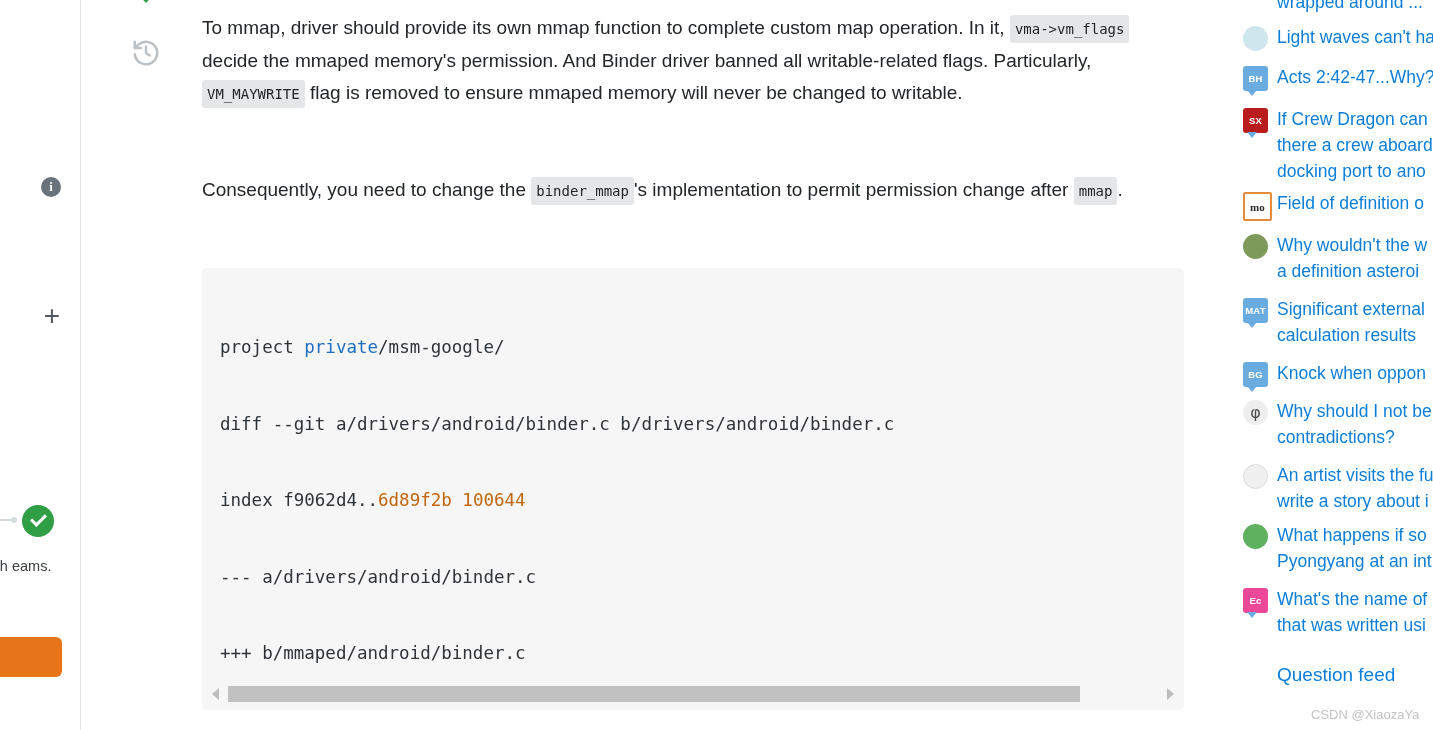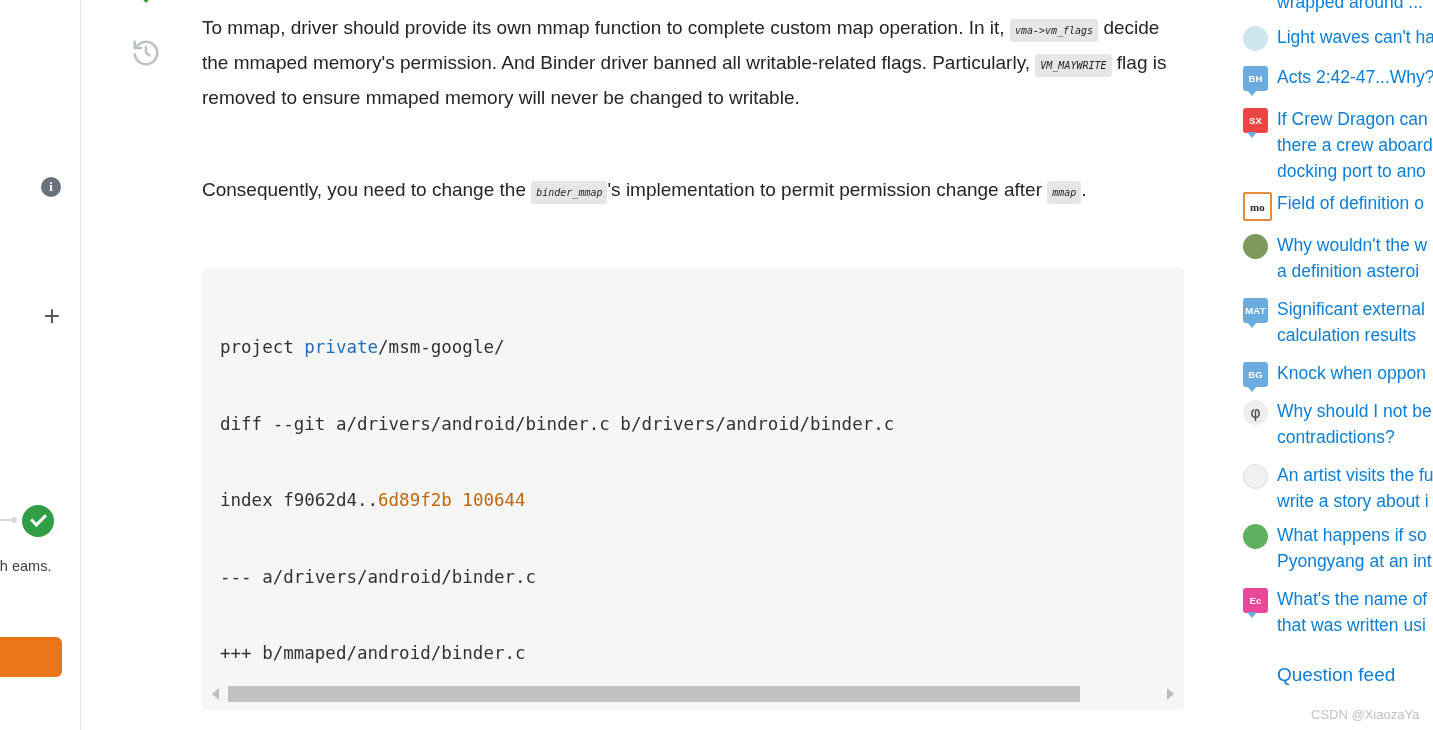--- a/index.html
+++ b/index.html
@@ -170,24 +170,23 @@
     font-family: "Liberation Sans", sans-serif;
   }
   .p1 { position: absolute; left: 0; top: 12px; width: 975px; }
   .p2 { position: absolute; left: 0; top: 174px; width: 935px; }
 
   code.inline {
     background: #e4e6e8;
     border-radius: 3px;
     padding: 6px 5px;
     font-family: "DejaVu Sans Mono", "Liberation Mono", monospace;
-    font-size: 10px;
+    font-size: 14px;
     color: #232629;
     white-space: nowrap;
-    font-style: italic;
   }
 
   
   .codeblock {
     position: absolute;
     left: 0; top: 268px;
     width: 982px;
     height: 442px;
     background: #f6f6f6;
     border-radius: 5px;
@@ -423,21 +422,21 @@
     <div class="rs-item" style="top:64px">
       <span class="rs-icon">
         <span class="badge" style="background:#6aacdf">BH</span>
         <span class="tail" style="border-top:6px solid #6aacdf"></span>
       </span>
       <span class="rs-text">Acts 2:42-47...Why?</span>
     </div>
 
     <div class="rs-item" style="top:106px">
       <span class="rs-icon">
-        <span class="badge" style="background:#ef4444">SX</span>
+        <span class="badge" style="background:#b91c1c">SX</span>
         <span class="tail" style="border-top:6px solid #6aacdf"></span>
       </span>
       <span class="rs-text">If Crew Dragon can
 there a crew aboard
 docking port to ano</span>
     </div>
 
     <div class="rs-item" style="top:190px">
       <span class="rs-icon">
         <span class="badge" style="background:#fff;border:2px solid #e48c3a;color:#2b2b2b;border-radius:2px;font-size:11px;font-family:'Liberation Serif',serif">mo</span>

